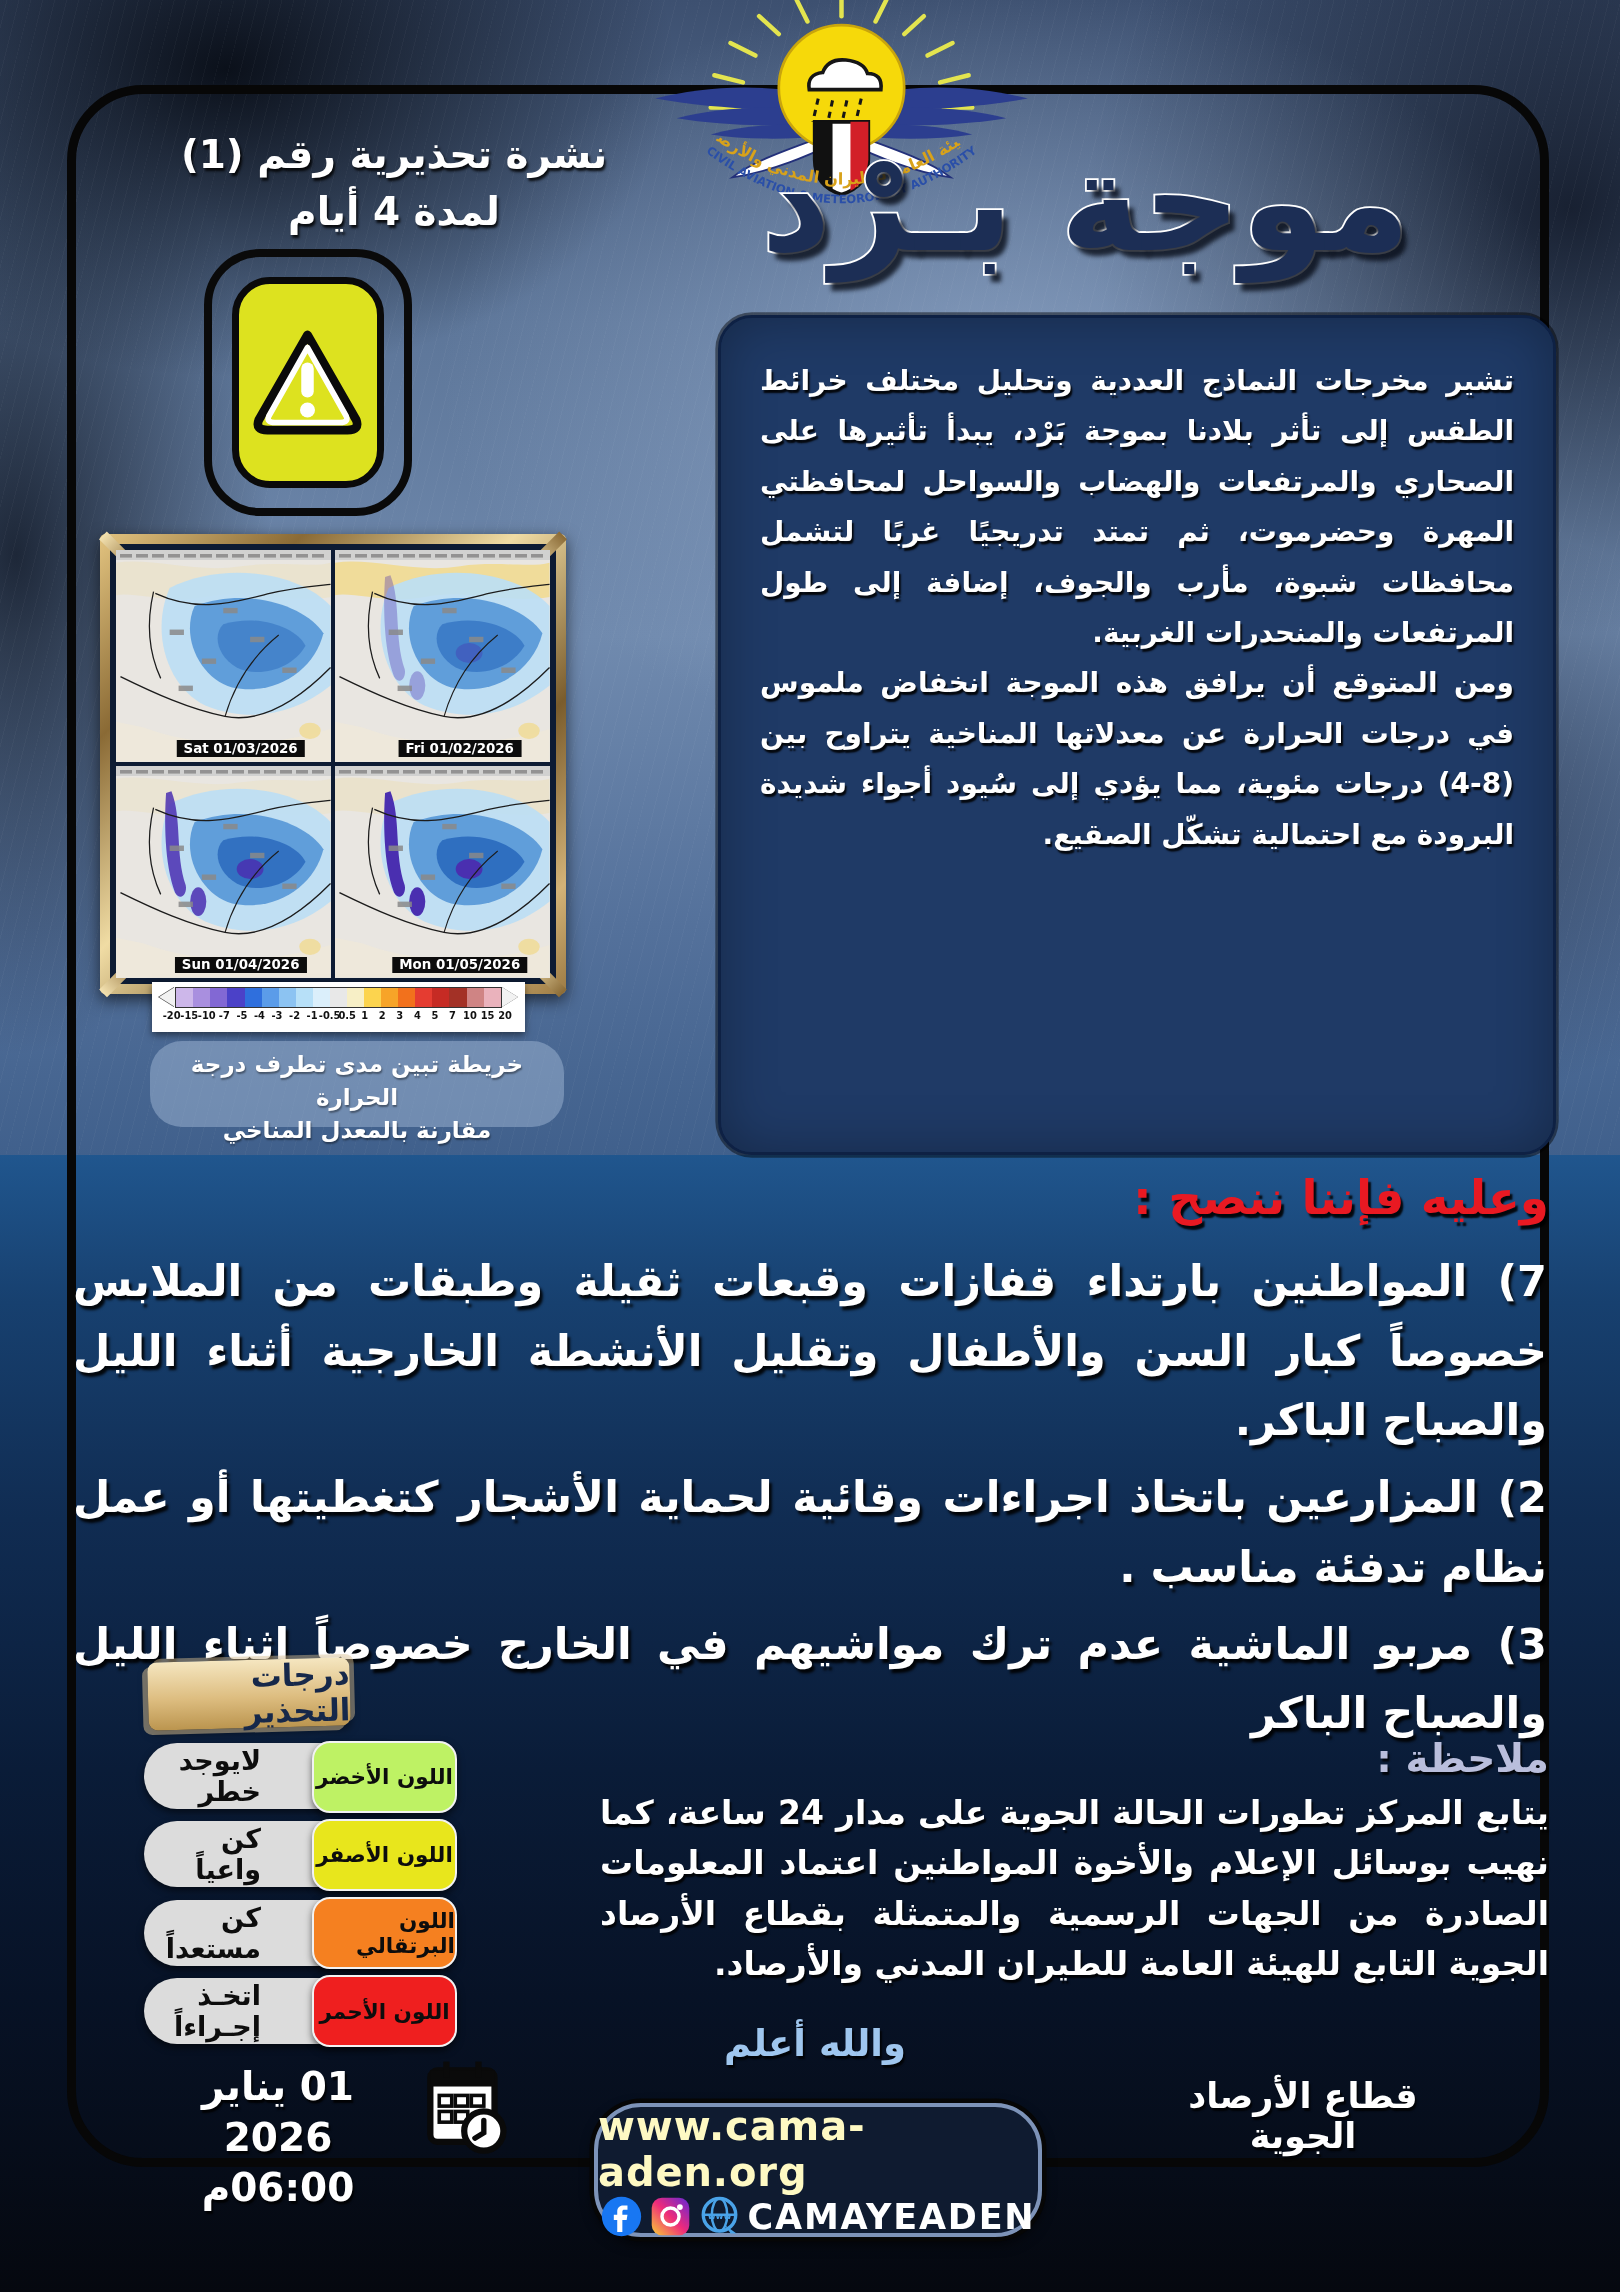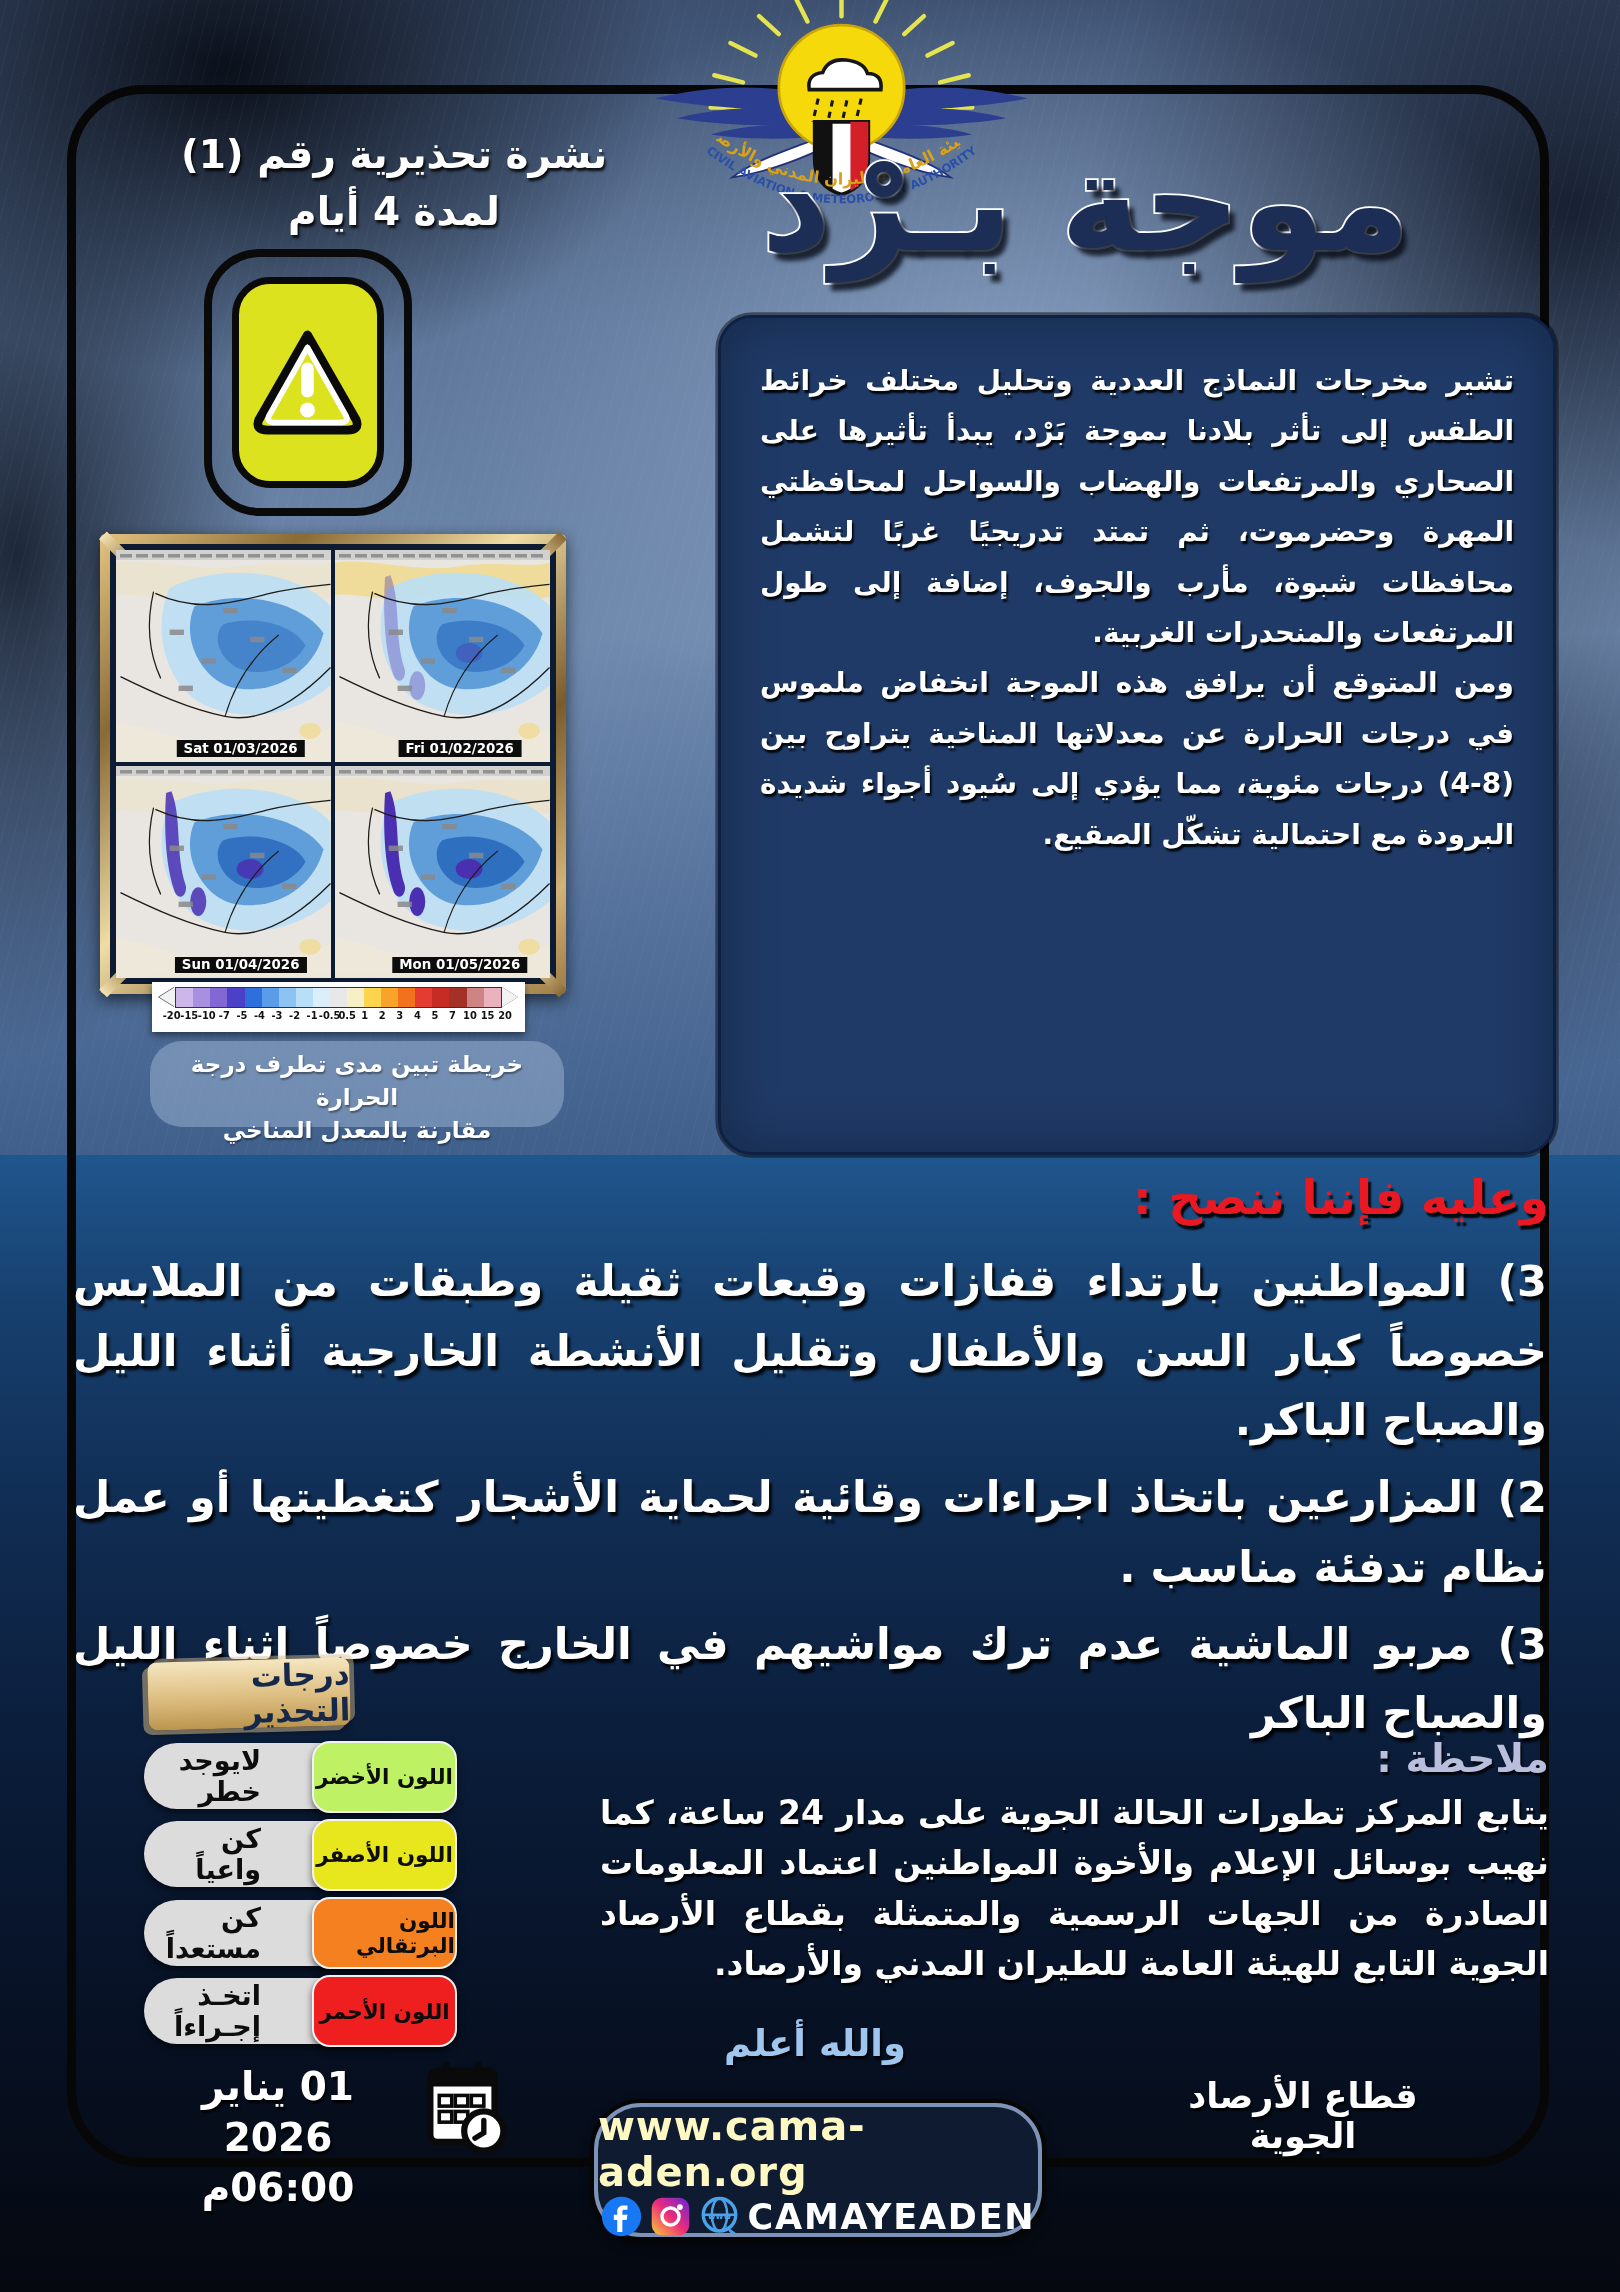--- a/index.html
+++ b/index.html
@@ -437,21 +437,21 @@
       </div>
   </div>
 
   <div class="map-caption">
     <div>خريطة تبين مدى تطرف درجة الحرارة</div>
     <div>مقارنة بالمعدل المناخي</div>
   </div>
 
   <div class="advice-heading" style="color: rgb(232, 25, 34);">وعليه فإننا ننصح :</div>
   <div class="advice-list">
-      <p class="advice-item">3) المواطنين بارتداء قفازات وقبعات ثقيلة وطبقات من الملابس خصوصاً كبار السن والأطفال وتقليل الأنشطة الخارجية أثناء الليل والصباح الباكر.</p>
+      <p class="advice-item">7) المواطنين بارتداء قفازات وقبعات ثقيلة وطبقات من الملابس خصوصاً كبار السن والأطفال وتقليل الأنشطة الخارجية أثناء الليل والصباح الباكر.</p>
       <p class="advice-item">2) المزارعين باتخاذ اجراءات وقائية لحماية الأشجار كتغطيتها أو عمل نظام تدفئة مناسب .</p>
       <p class="advice-item">3) مربو الماشية عدم ترك مواشيهم في الخارج خصوصاً اثناء الليل والصباح الباكر</p>
     </div>
 
   <div class="legend">
     <div class="ribbon">درجات التحذير</div>
     <div class="level-rows">
         <div class="level-row">
           <span class="lvl-action">لايوجد خطر</span>
           <span class="lvl-name" style="background: #bef264;">اللون الأخضر</span>

